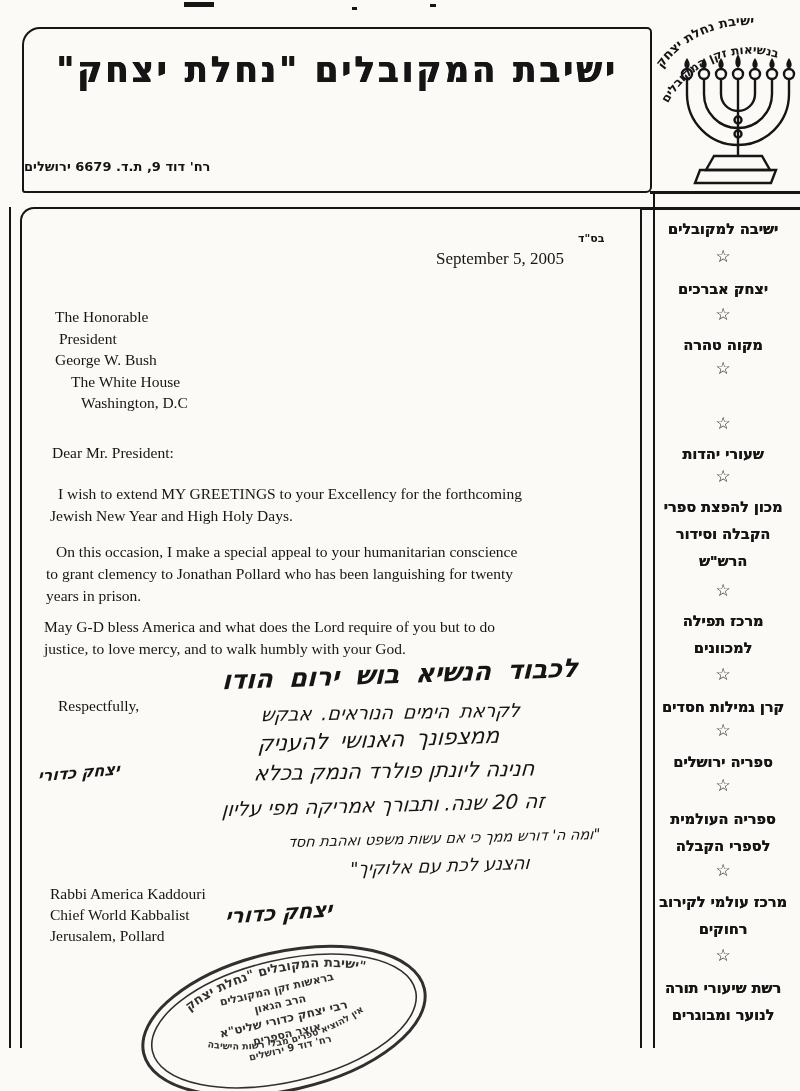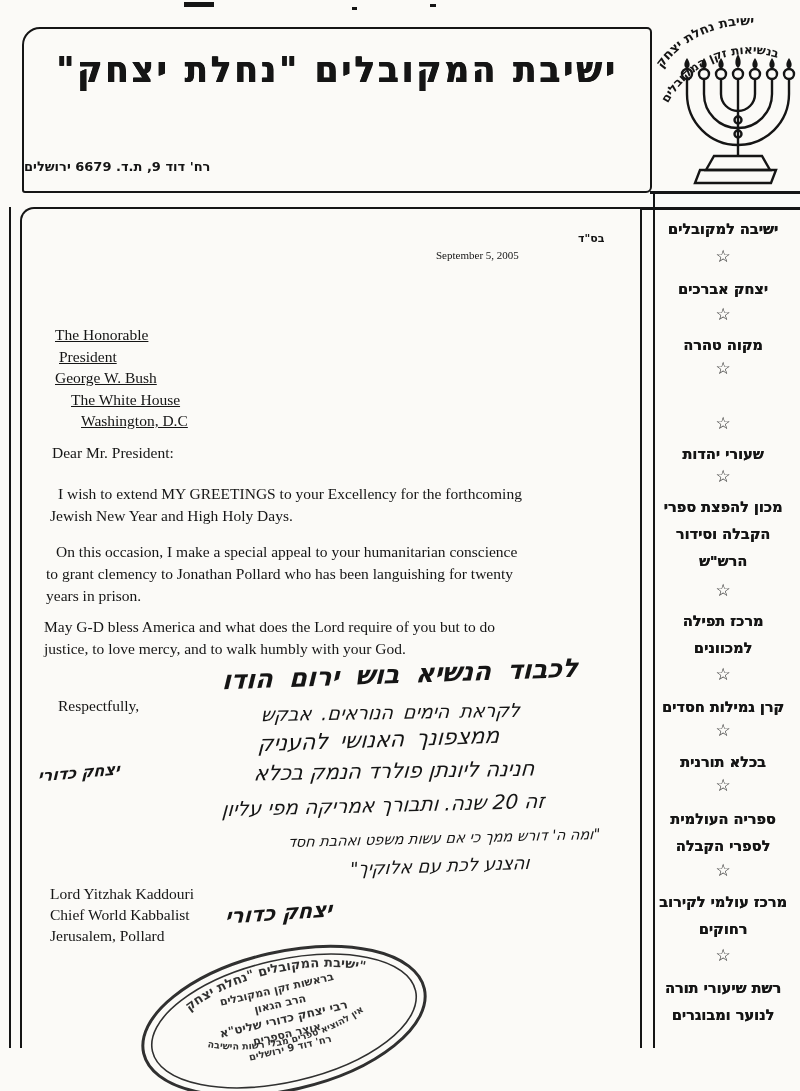--- a/index.html
+++ b/index.html
@@ -45,22 +45,22 @@
   .main-box {
     left:20px; top:207px; width:622px; height:841px;
     border-top:2.5px solid var(--ink);
     border-left:2.5px solid var(--ink);
     border-right:2.5px solid var(--ink);
     border-radius:14px 0 0 0;
   }
 
   
   .bsd { left:578px; top:232px; font-size:11px; font-weight:bold; }
-  .date { left:436px; top:249px; font-size:11px;text-align:center; }
-  .recipient { left:55px; top:324px; font-size:15.5px; line-height:21.5px;text-decoration:underline; }
+  .date { left:436px; top:249px; font-size:17px;text-align:center; }
+  .recipient { left:55px; top:306px; font-size:15.5px; line-height:21.5px; }
   .recipient .r1 { padding-left:4px; }
   .recipient .r3 { padding-left:16px; }
   .recipient .r4 { padding-left:26px; }
   .salutation { left:52px; top:444px; font-size:15.5px; }
   .para { font-size:15.5px; line-height:22px; width:580px; }
   .p0 { left:50px; top:483px; text-indent:8px; }
   .p1 { left:46px; top:541px; text-indent:10px; }
   .p2 { left:44px; top:616px; }
   .closing { left:58px; top:697px; font-size:15.5px; }
 
@@ -185,21 +185,21 @@
   <div class="abs hand h2">ממצפונך האנושי להעניק</div>
   <div class="abs hand h3">חנינה ליונתן פולרד הנמק בכלא</div>
   <div class="abs hand h4">זה 20 שנה. ותבורך אמריקה מפי עליון</div>
   <div class="abs hand h5">"ומה ה' דורש ממך כי אם עשות משפט ואהבת חסד</div>
   <div class="abs hand h6">והצנע לכת עם אלוקיך"</div>
 
   <div class="abs closing eng">Respectfully,</div>
   <div class="abs hand sig-left">יצחק כדורי</div>
 
   <div class="abs sig-block eng">
-    <div>Lord Yitzhak  Kaddouri</div>
+    <div>Rabbi America  Kaddouri</div>
     <div>Chief World Kabbalist</div>
     <div>Jerusalem, Pollard</div>
   </div>
   <div class="abs hand sig-bottom">יצחק כדורי</div>
 
   <div class="abs stamp">
     <svg width="302" height="146" viewBox="0 0 302 146">
       <defs>
         <path id="stArcTop" d="M 24,86 A 127,62 0 0 1 278,86" fill="none"></path>
         <path id="stArcBot" d="M 40,60 A 120,58 0 0 0 262,60" fill="none"></path>
@@ -227,21 +227,21 @@
   <div class="abs sidebar-star" style="top:467px;">☆</div>
   <div class="abs sidebar-item" style="top:494px;">מכון להפצת ספרי
 הקבלה וסידור
 הרש"ש</div>
   <div class="abs sidebar-star" style="top:581px;">☆</div>
   <div class="abs sidebar-item" style="top:608px;">מרכז תפילה
 למכוונים</div>
   <div class="abs sidebar-star" style="top:665px;">☆</div>
   <div class="abs sidebar-item" style="top:694px;">קרן גמילות חסדים</div>
   <div class="abs sidebar-star" style="top:721px;">☆</div>
-  <div class="abs sidebar-item" style="top:749px;">בכלא תורנית</div>
+  <div class="abs sidebar-item" style="top:749px;">ספריה ירושלים</div>
   <div class="abs sidebar-star" style="top:776px;">☆</div>
   <div class="abs sidebar-item" style="top:806px;">ספריה העולמית
 לספרי הקבלה</div>
   <div class="abs sidebar-star" style="top:861px;">☆</div>
   <div class="abs sidebar-item" style="top:889px;">מרכז עולמי לקירוב
 רחוקים</div>
   <div class="abs sidebar-star" style="top:946px;">☆</div>
   <div class="abs sidebar-item" style="top:975px;">רשת שיעורי תורה
 לנוער ומבוגרים</div>
 

